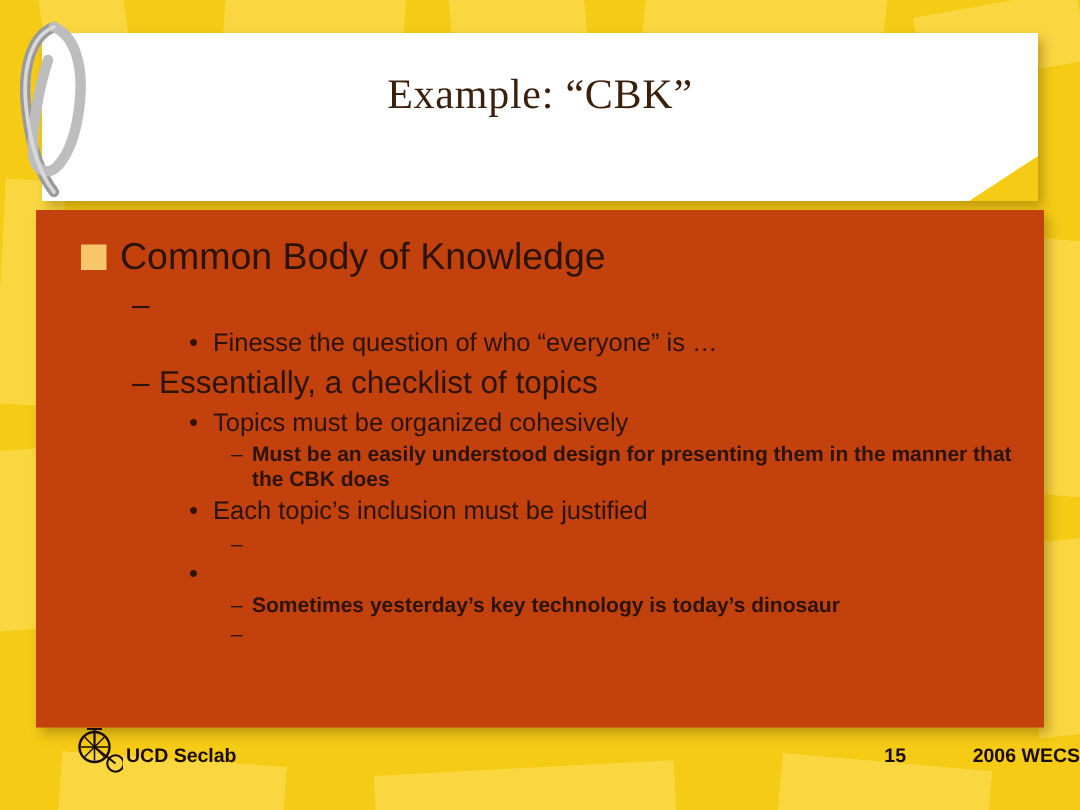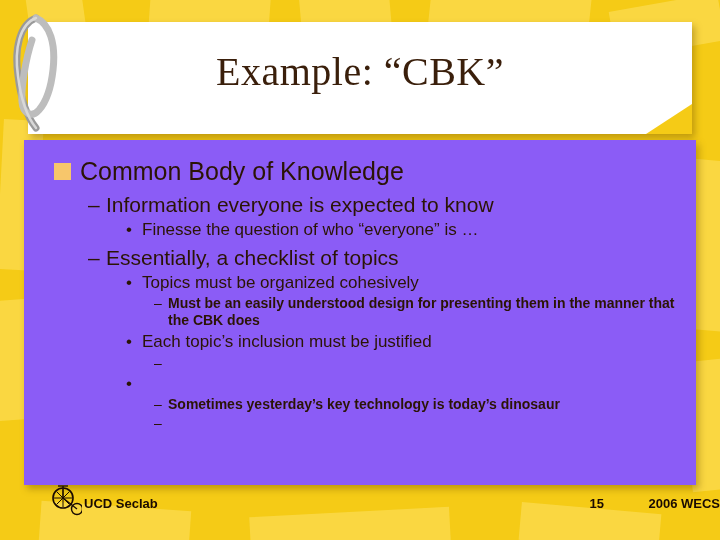--- a/index.html
+++ b/index.html
@@ -56,21 +56,21 @@
     right: 0; bottom: 0;
     border-left: 46px solid transparent;
     border-bottom: 30px solid #F5CB16;
   }
   #title-text {
     position: absolute;
     left: 0;
     right: 0;
     top: 26px;
     text-align: center;
-    font-size: 40px;
+    font-size: 28px;
     color: #3A1F0B;
     font-family: "Liberation Serif", serif;
     letter-spacing: 0.5px;
   }
 
   
   #clip {
     position: absolute;
     left: 6px;
     top: 14px;
@@ -79,21 +79,21 @@
     z-index: 30;
   }
 
   
   #body-card {
     position: absolute;
     left: 24px;
     top: 140px;
     width: 672px;
     height: 345px;
-    background: #8b5cf6;
+    background: #c2410c;
     box-shadow: 3px 4px 7px rgba(110,80,0,0.40);
   }
 
   .content {
     position: absolute;
     left: 30px;
     top: 14px;
     right: 18px;
   }
 
@@ -187,21 +187,20 @@
   <div id="body-card">
     <div class="content">
 
       <div class="lvl1">
         <span class="sqbullet"></span>
         <span class="txt">Common Body of Knowledge</span>
       </div>
 
       <div class="lvl2">
         <span class="mk">–</span>
-        <span class="txt">Information everyone is expected to know</span>
       </div>
 
       <div class="lvl3">
         <span class="mk">•</span>
         <span class="txt">Finesse the question of who “everyone” is …</span>
       </div>
 
       <div class="lvl2">
         <span class="mk">–</span>
         <span class="txt">Essentially, a checklist of topics</span>

